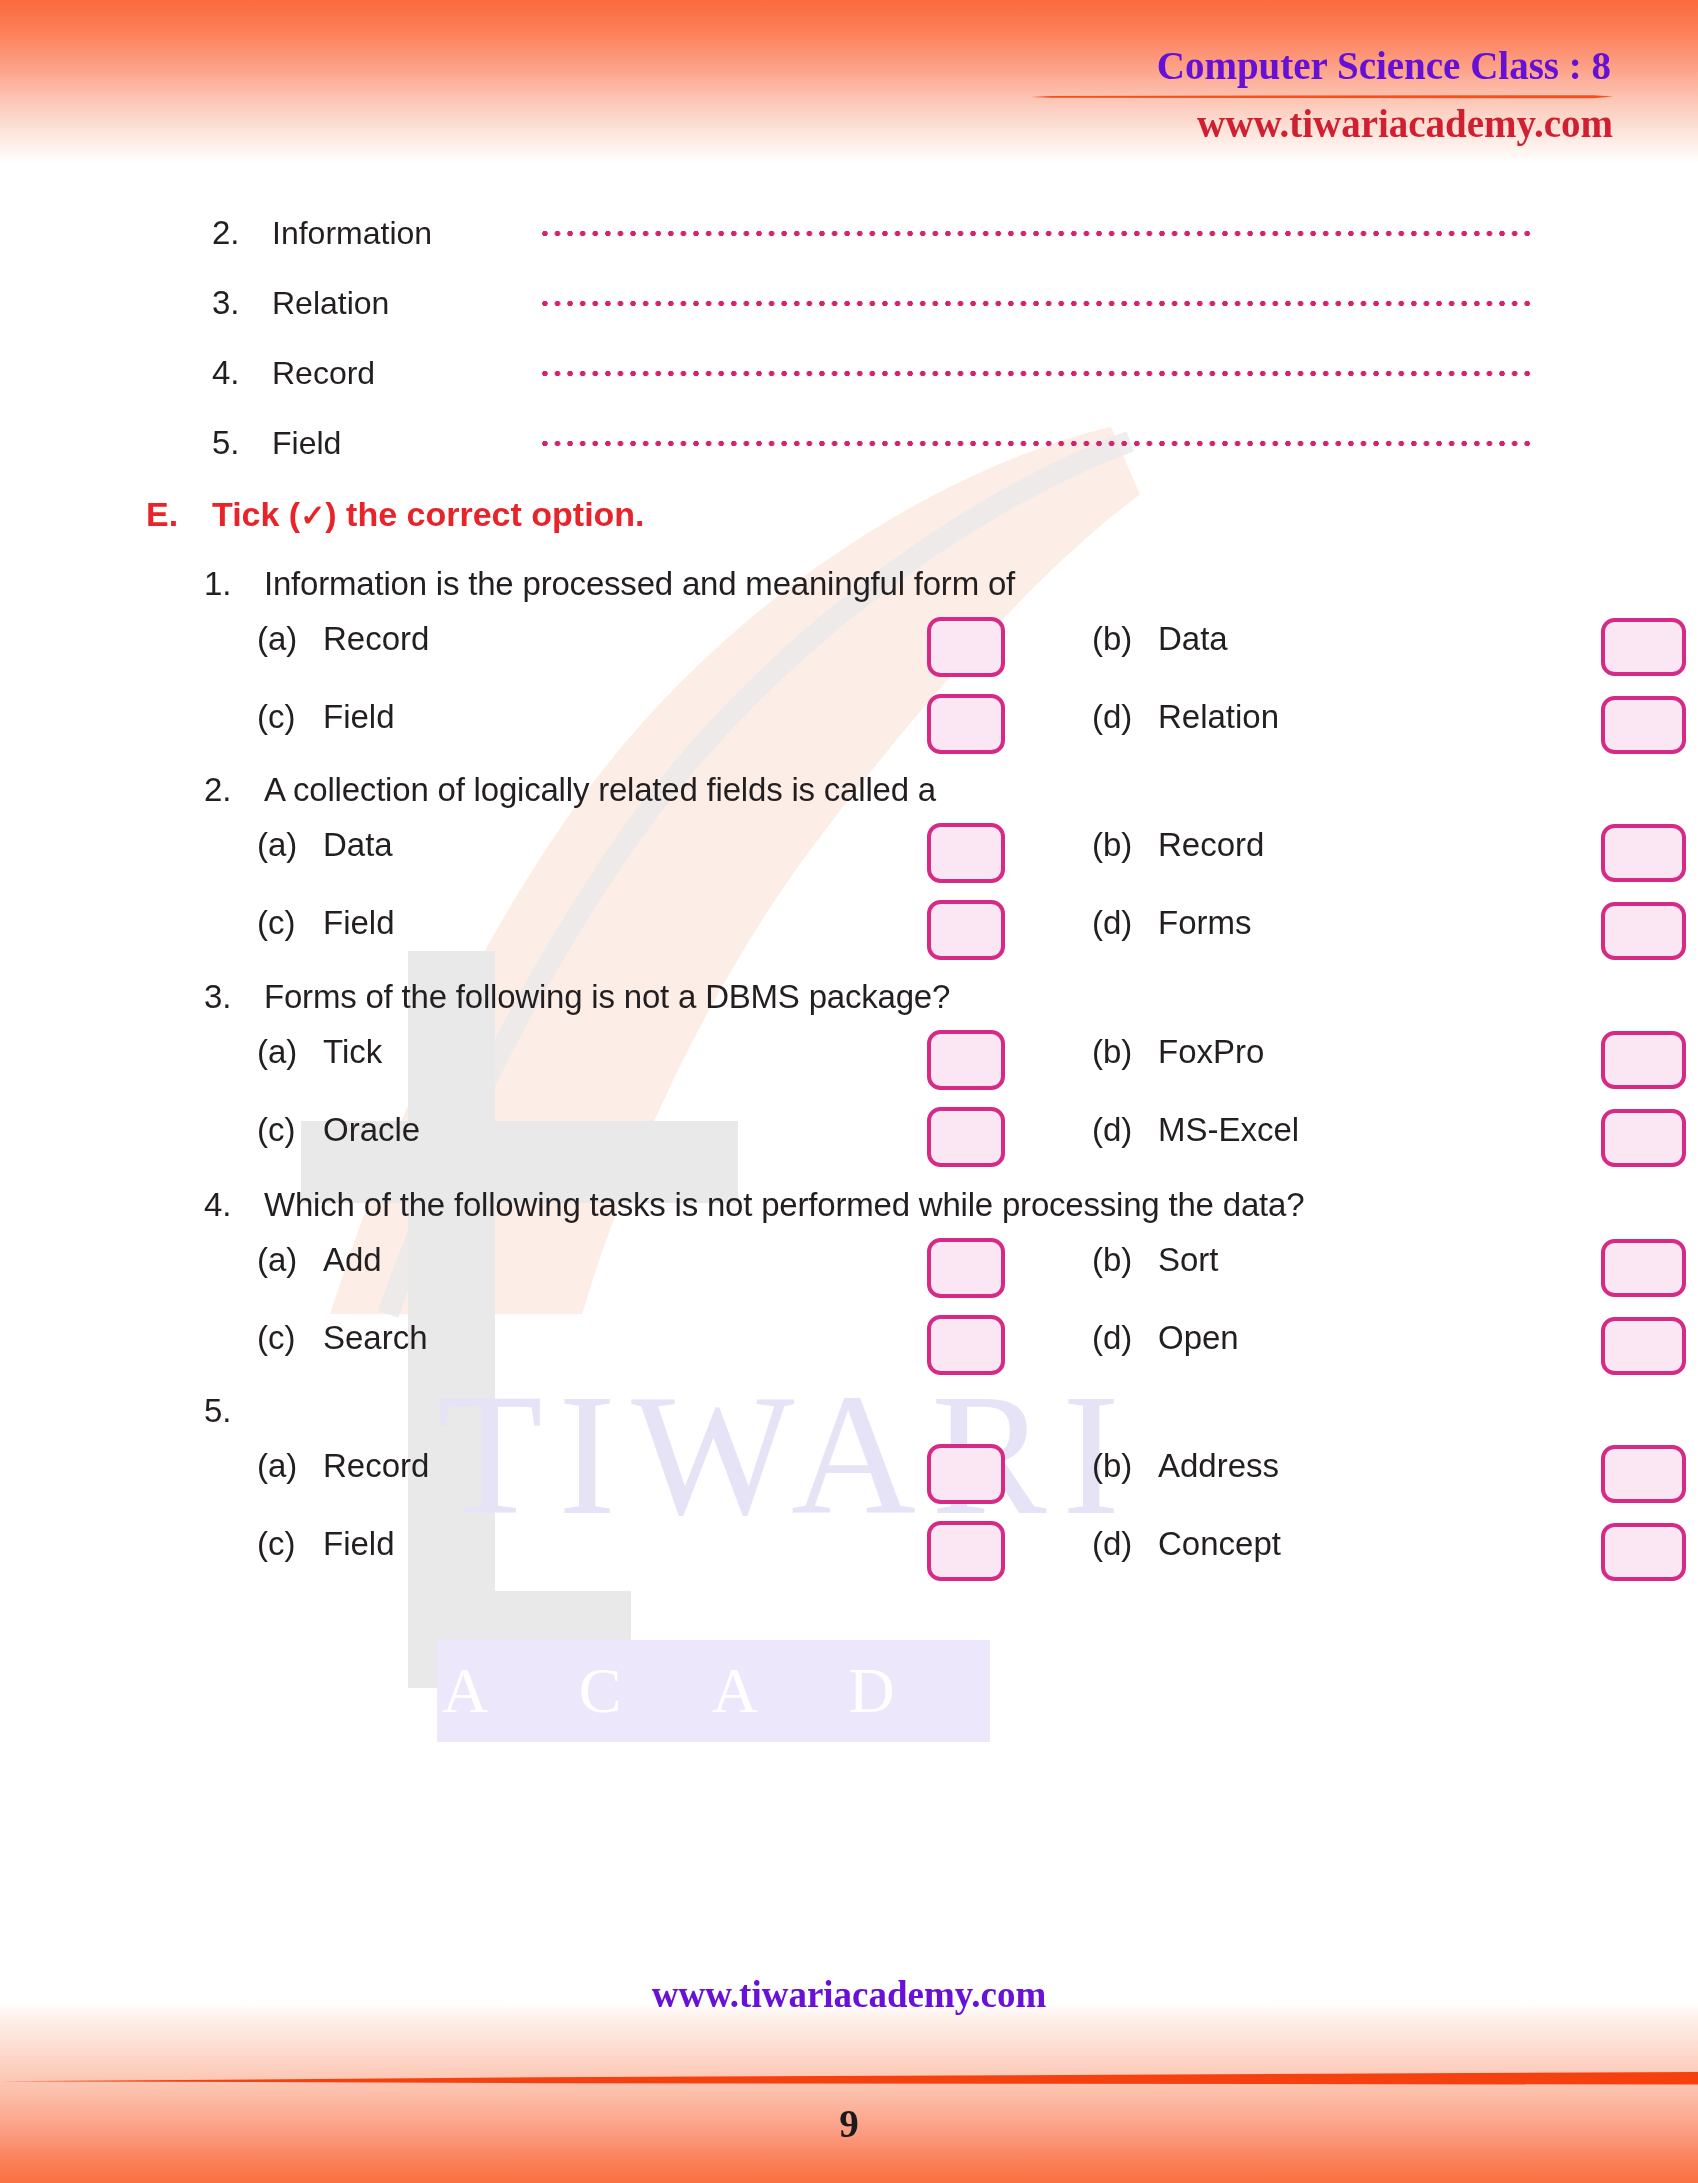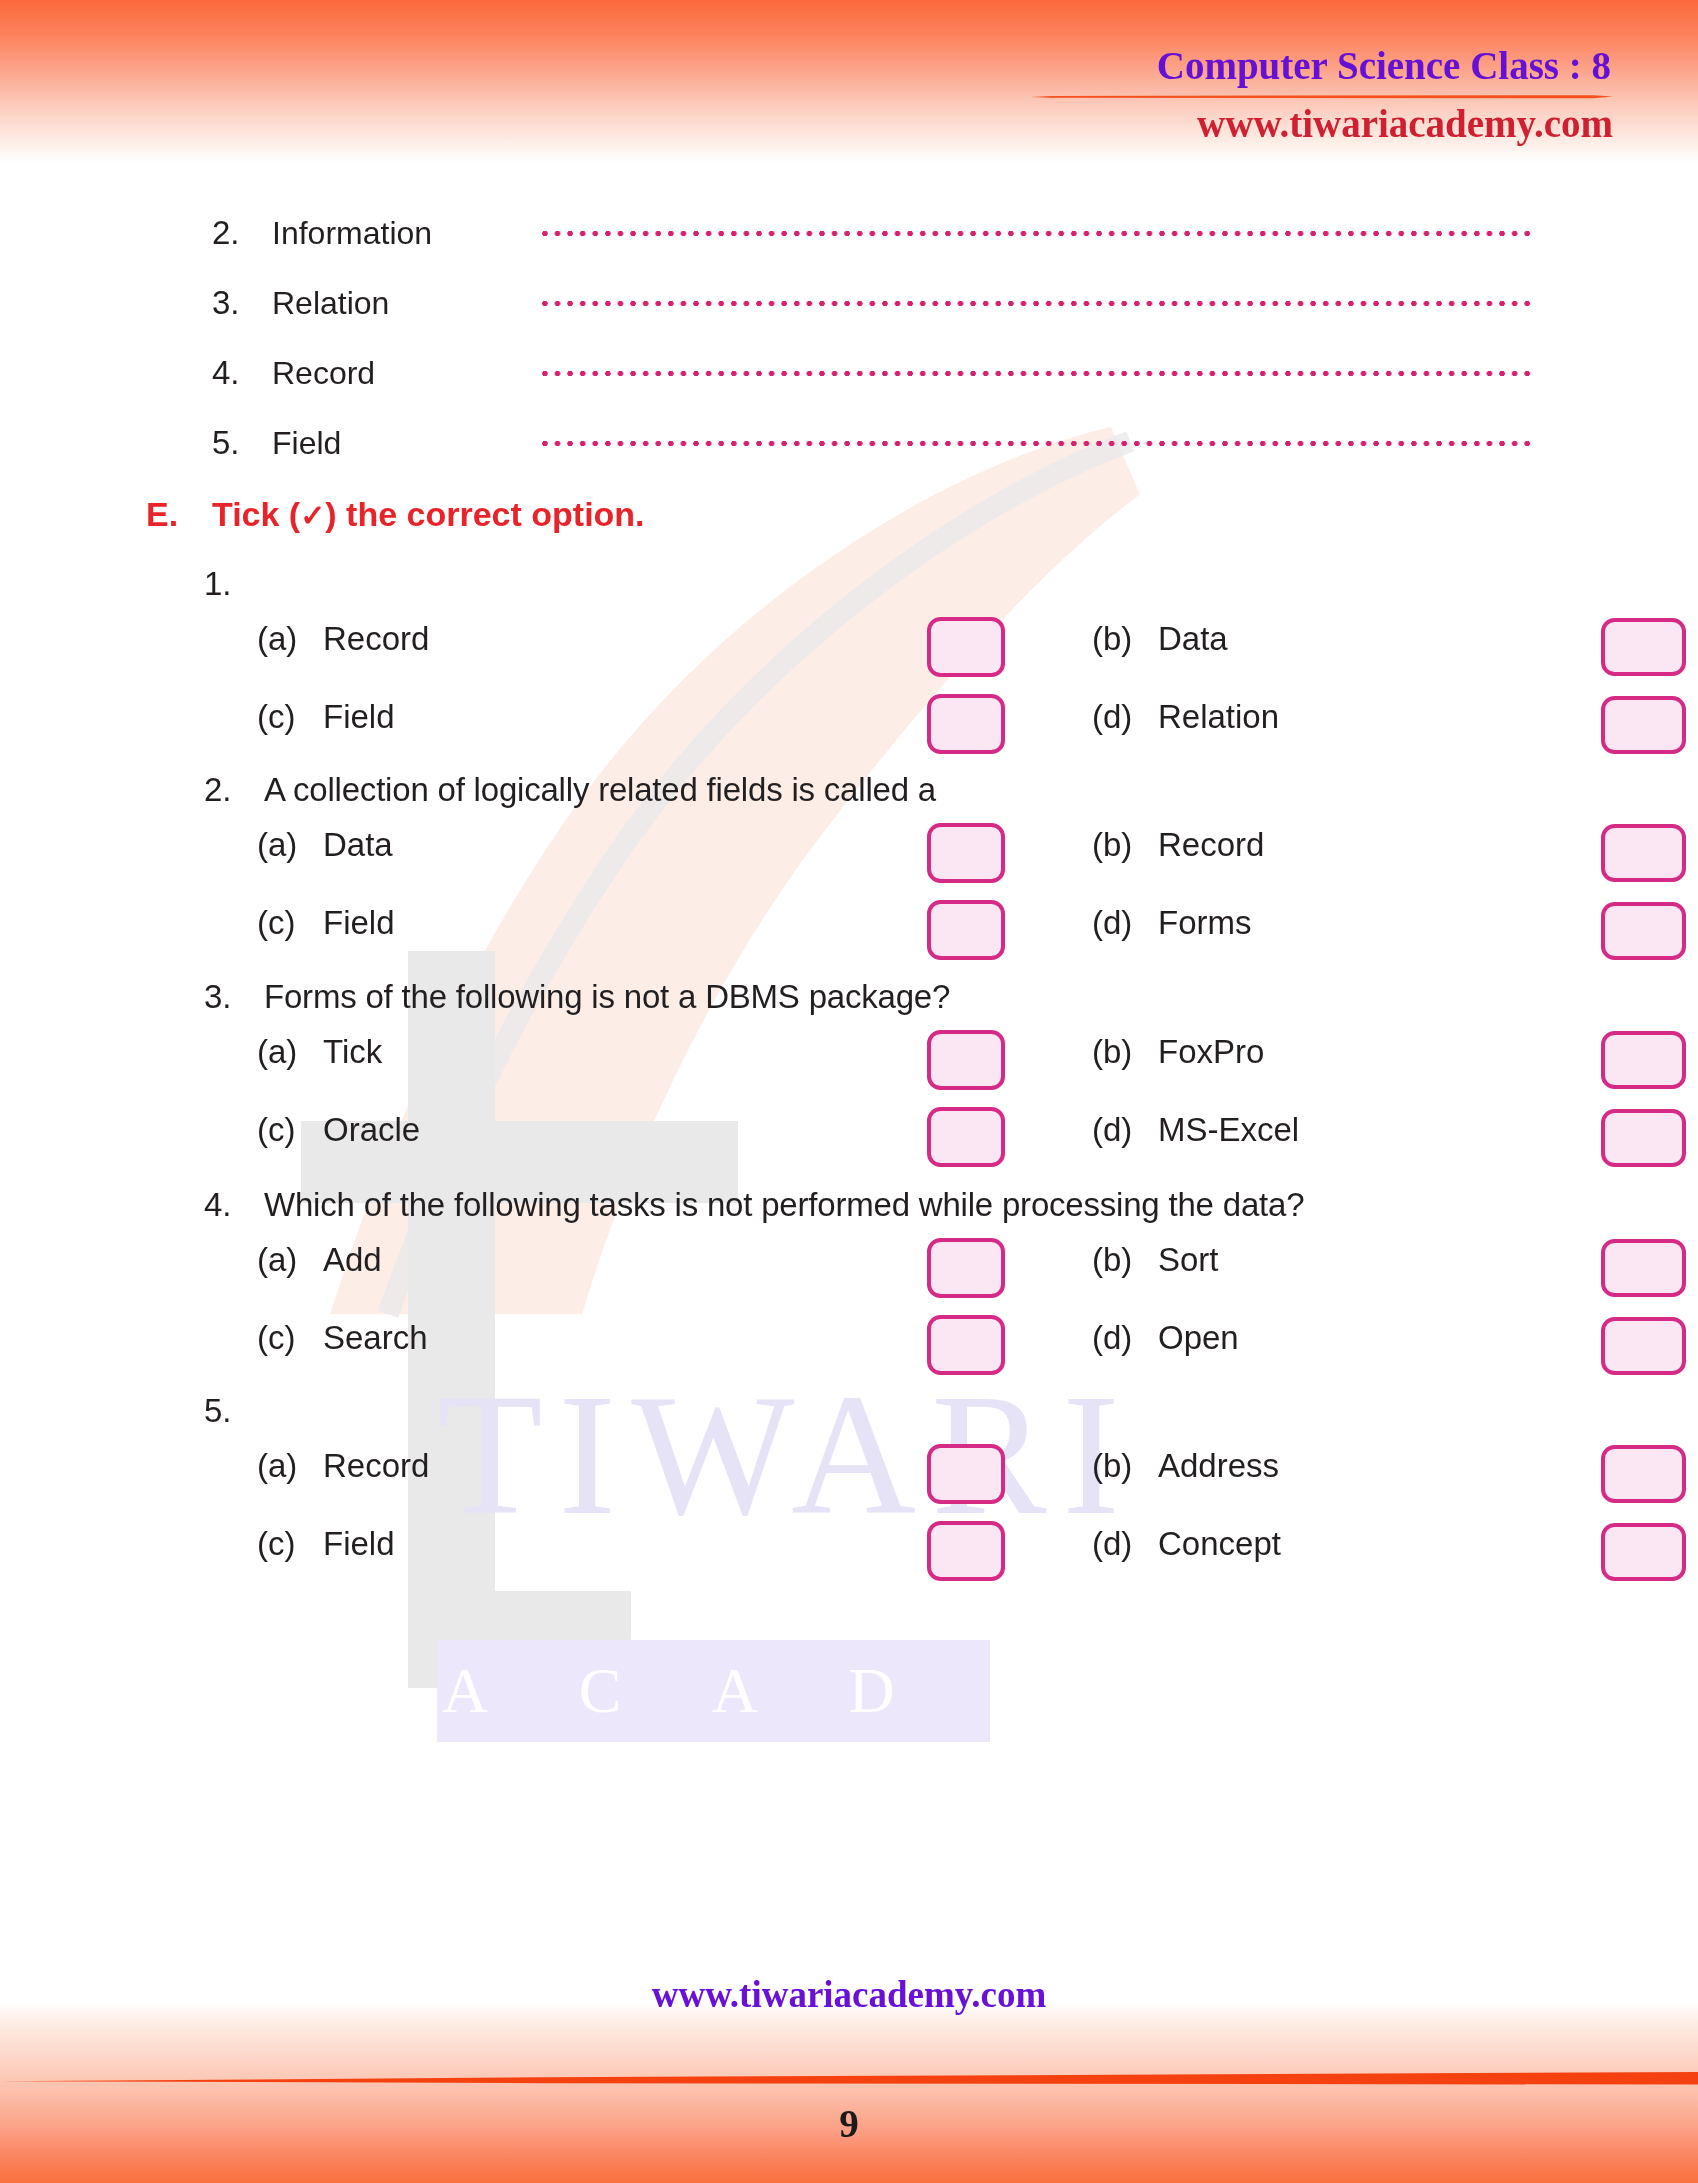--- a/index.html
+++ b/index.html
@@ -362,20 +362,21 @@
     <div class="sec-head">
       <span class="sec-letter">E.</span>
       <span>Tick (</span>
       <span class="tick">✓</span>
       <span>) the correct option.</span>
     </div>
 
     <div class="q" style="top:565px">
       <div class="q-text">
         <span class="q-num">1.</span>
+        <span class="q-label">Information is the processed and meaningful form of</span>
       </div>
       <div class="opt-row">
         <div class="opt opt-left">
           <span class="tag">(a)</span>
           <span>Record</span>
         </div>
         <div class="cb cb-mid"></div>
         <div class="opt opt-right">
           <span class="tag">(b)</span>
           <span>Data</span>

